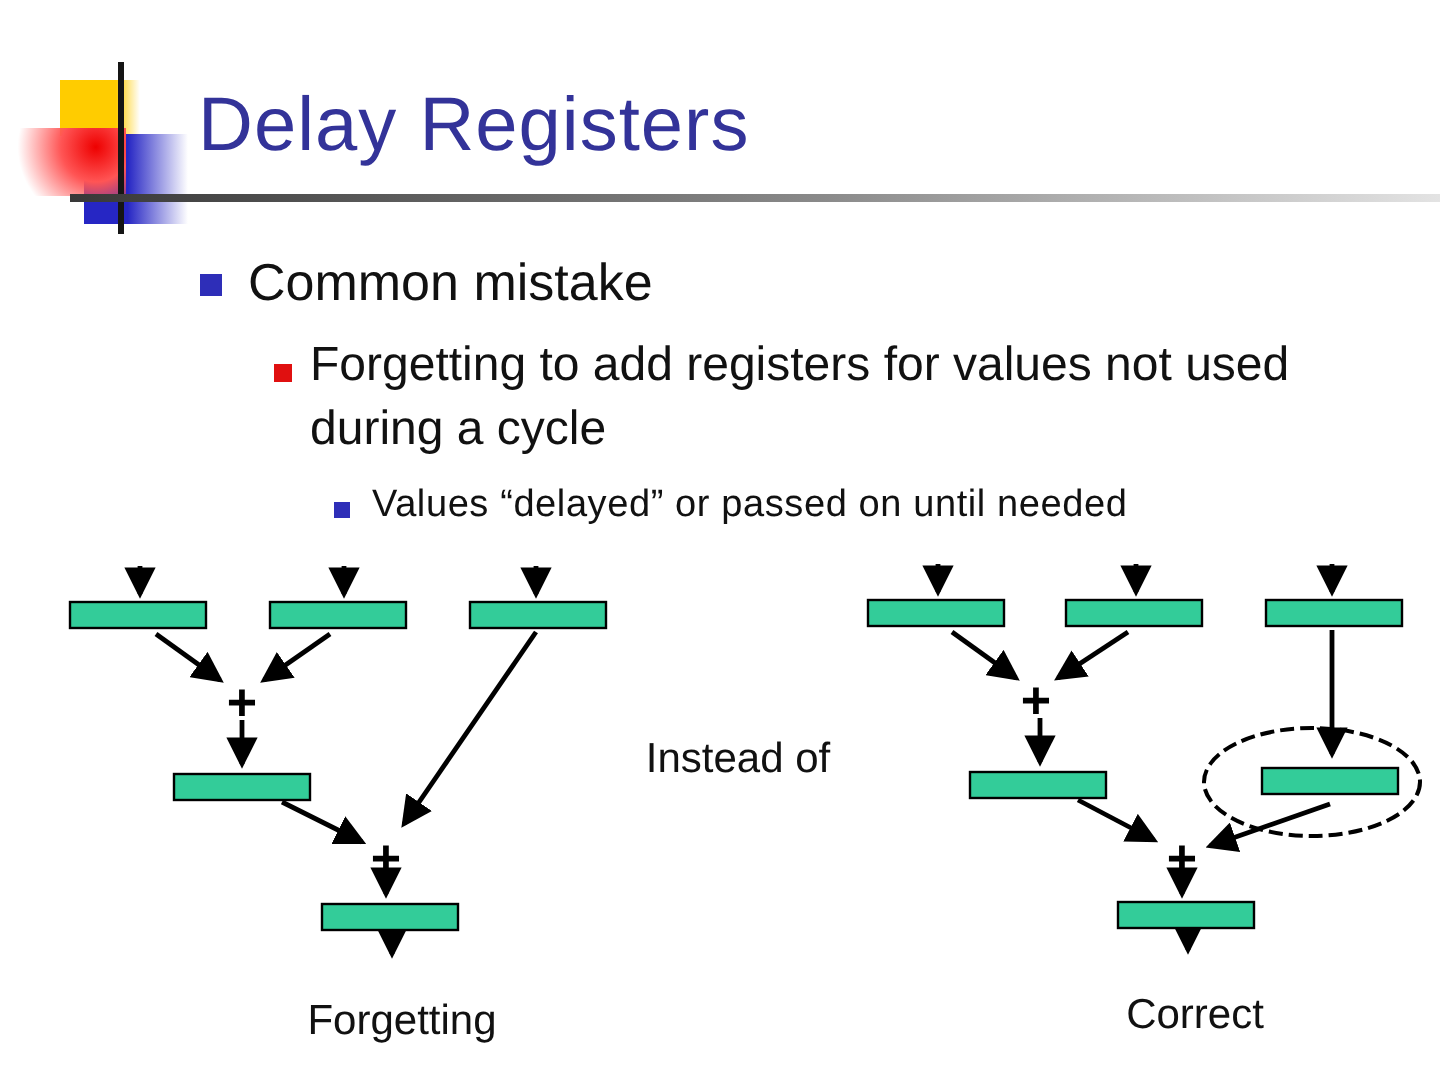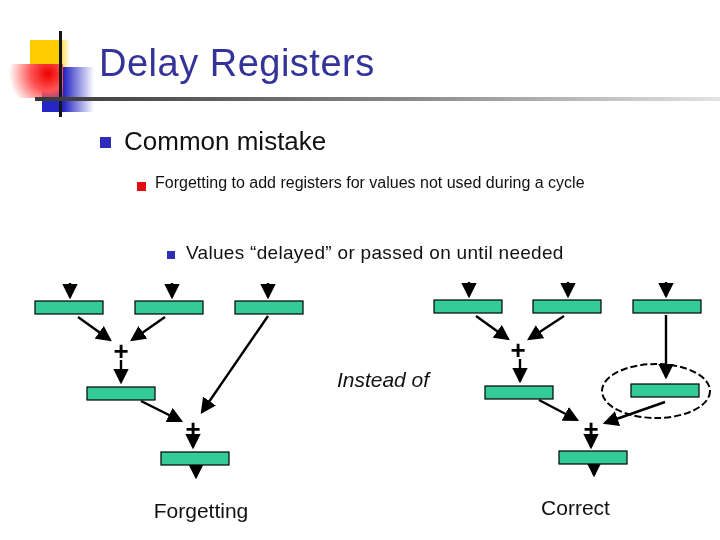--- a/index.html
+++ b/index.html
@@ -17,27 +17,27 @@
   .vline{position:absolute;left:59px;top:31px;width:3px;height:86px;background:#151515;}
   .hline{position:absolute;left:35px;top:97px;width:685px;height:4px;
     background:linear-gradient(to right,#383838,#8a8a8a 55%,#e3e3e3 100%);}
   
   .title{position:absolute;left:99px;top:42px;font-size:38px;letter-spacing:.5px;color:#333399;white-space:nowrap;}
   .marker{position:absolute;}
   .m1{left:100px;top:137px;width:11px;height:11px;background:#2e2eb8;}
   .m2{left:137px;top:182px;width:9px;height:9px;background:#e01010;}
   .m3{left:167px;top:251px;width:8px;height:8px;background:#2e2eb8;}
   .b1{position:absolute;left:124px;top:126px;font-size:26px;}
-  .b2{position:absolute;left:155px;top:167px;font-size:16px;width:520px;line-height:32px;}
+  .b2{position:absolute;left:155px;top:167px;font-size:24px;width:520px;line-height:32px;}
   .b3{position:absolute;left:186px;top:242px;font-size:19px;letter-spacing:.3px;white-space:nowrap;}
   
   .lbl{position:absolute;text-align:center;font-size:21px;}
-  .lbl-instead{left:320px;top:368px;width:126px;font-style:italic;}
+  .lbl-instead{left:306px;top:368px;width:126px;}
   .lbl-incorrect{left:141px;top:499px;width:120px;}
-  .lbl-correct{left:523px;top:496px;width:105px;}
+  .lbl-correct{left:545px;top:496px;width:105px;}
   
   .diagram{position:absolute;left:0;top:0;width:720px;height:540px;}
   .diagram line{stroke:#000;stroke-width:2.4;}
   .diagram rect{stroke:#000;stroke-width:1.2;}
   .plus{font-family:"Liberation Sans",sans-serif;font-size:26px;font-weight:bold;fill:#000;}
 </style>
 </head>
 <body>
 
 <div class="sq-yellow"></div>

